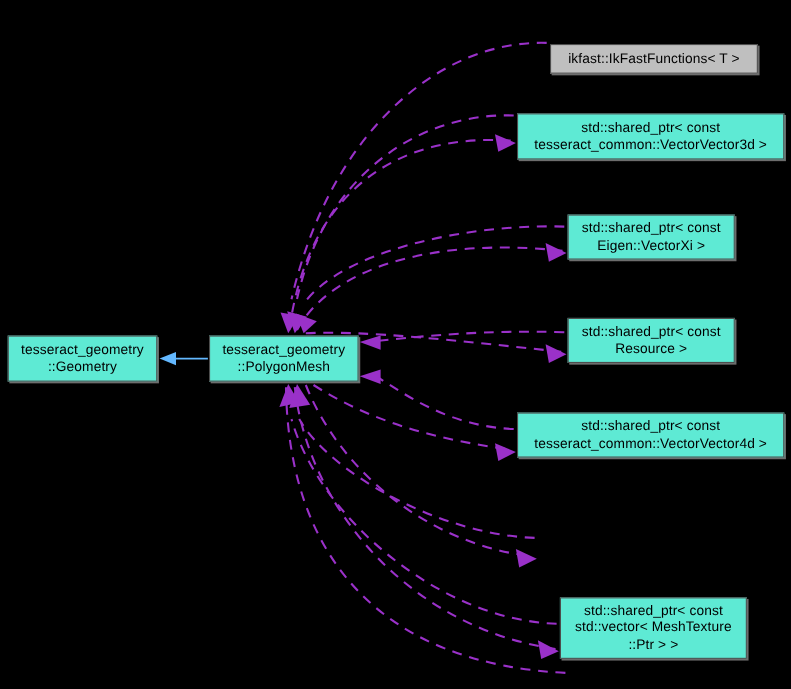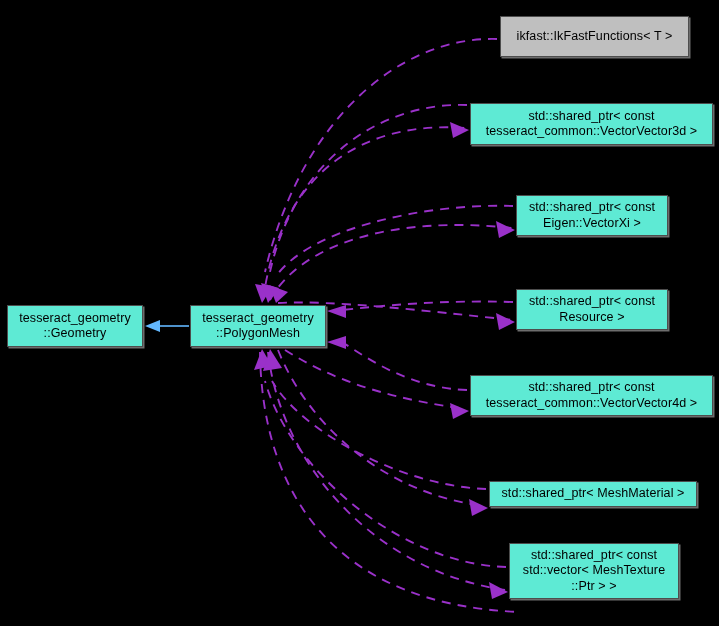--- a/index.html
+++ b/index.html
@@ -106,21 +106,21 @@
   <div class="node" style="left:7px; top:305px; width:136px; height:42px;">
     <span>tesseract_geometry
 ::Geometry</span>
   </div>
 
   <div class="node" style="left:190px; top:305px; width:136px; height:42px;">
     <span>tesseract_geometry
 ::PolygonMesh</span>
   </div>
 
-  <div class="node gray" style="left:500px; top:16px; width:189px; height:41px;">
+  <div class="node gray" style="left:500px; top:40px; width:189px; height:27px;">
     <span>ikfast::IkFastFunctions&lt; T &gt;</span>
   </div>
 
   <div class="node" style="left:470px; top:103px; width:243px; height:42px;">
     <span>std::shared_ptr&lt; const
  tesseract_common::VectorVector3d &gt;</span>
   </div>
 
   <div class="node" style="left:516px; top:195px; width:152px; height:41px;">
     <span>std::shared_ptr&lt; const
@@ -130,23 +130,20 @@
   <div class="node" style="left:516px; top:289px; width:152px; height:41px;">
     <span>std::shared_ptr&lt; const
 Resource &gt;</span>
   </div>
 
   <div class="node" style="left:470px; top:375px; width:243px; height:41px;">
     <span>std::shared_ptr&lt; const
  tesseract_common::VectorVector4d &gt;</span>
   </div>
 
-  <div class="node" style="left:489px; top:481px; width:208px; height:26px;">
-    <span>std::shared_ptr&lt; MeshMaterial &gt;</span>
-  </div>
 
   <div class="node" style="left:509px; top:543px; width:170px; height:56px;">
     <span>std::shared_ptr&lt; const
  std::vector&lt; MeshTexture
 ::Ptr &gt; &gt;</span>
   </div>
 
 </div>
 
 </body></html>

